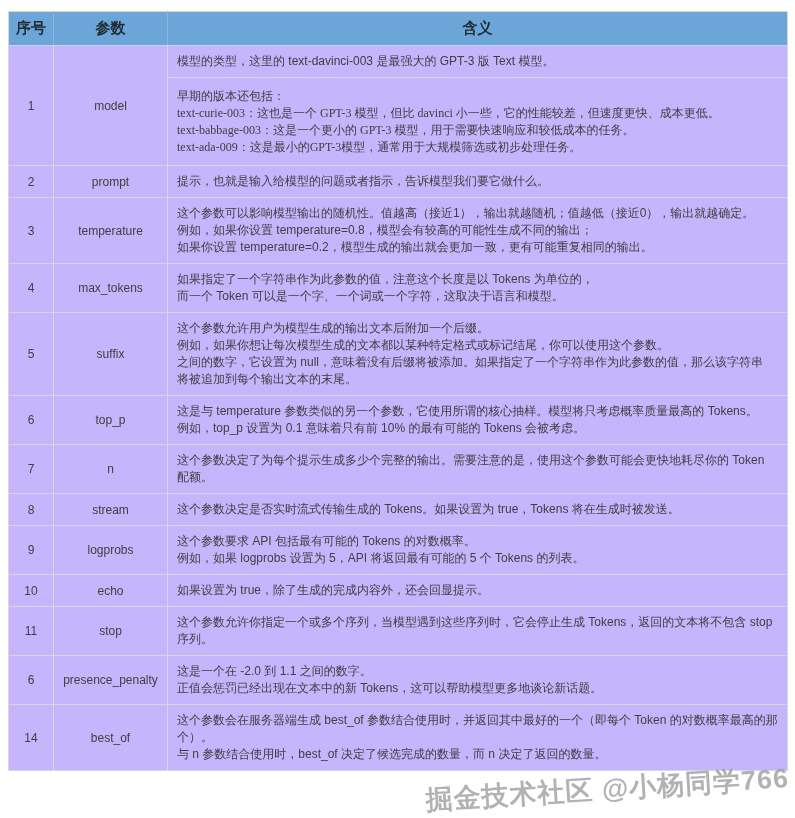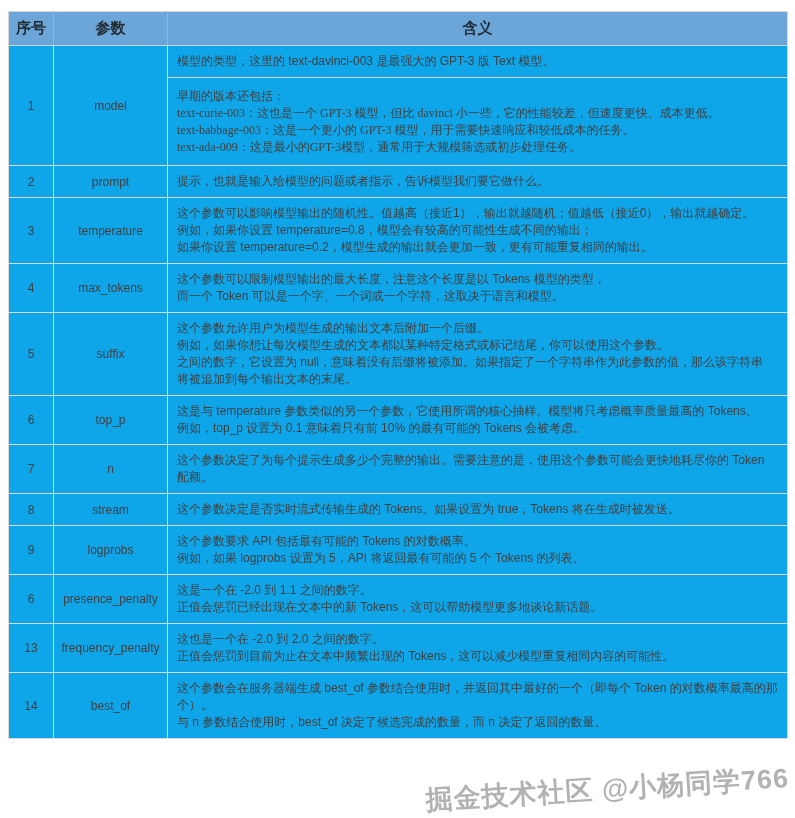--- a/index.html
+++ b/index.html
@@ -28,21 +28,21 @@
     color:var(--header-text);
     font-size:15px;font-weight:bold;
     height:34px;text-align:center;vertical-align:middle;
     border-right:1px solid #8ab7de;
     border-bottom:1px solid #c7d6e2;
   }
   thead th:last-child{border-right:none;}
   tbody td{
     border:1px solid var(--border);
     vertical-align:middle;
-    background:#0ea5e9;
+    background:#c4b5fd;
   }
   td.no-cell,td.param-cell{
     text-align:center;font-size:12px;color:var(--body-text);
   }
   td.desc-cell{padding:0;}
   .desc-block{
     padding:7px 9px;
     font-size:12px;line-height:17px;color:var(--body-text);
   }
   .desc-block + .desc-block{
@@ -116,21 +116,21 @@
               <div class="desc-line">如果你设置 temperature=0.2，模型生成的输出就会更加一致，更有可能重复相同的输出。</div>
             </div>
           </td>
   </tr>
 
   <tr>
     <td class="no-cell">4</td>
     <td class="param-cell">max_tokens</td>
     <td class="desc-cell">
             <div class="desc-block">
-              <div class="desc-line">这个参数可以限制模型输出的最大长度，注意这个长度是以 Tokens 模型的类型，</div>
+              <div class="desc-line">如果指定了一个字符串作为此参数的值，注意这个长度是以 Tokens 为单位的，</div>
               <div class="desc-line">而一个 Token 可以是一个字、一个词或一个字符，这取决于语言和模型。</div>
             </div>
           </td>
   </tr>
 
   <tr>
     <td class="no-cell">5</td>
     <td class="param-cell">suffix</td>
     <td class="desc-cell">
             <div class="desc-block">
@@ -177,43 +177,51 @@
     <td class="no-cell">9</td>
     <td class="param-cell">logprobs</td>
     <td class="desc-cell">
             <div class="desc-block">
               <div class="desc-line">这个参数要求 API 包括最有可能的 Tokens 的对数概率。</div>
               <div class="desc-line">例如，如果 logprobs 设置为 5，API 将返回最有可能的 5 个 Tokens 的列表。</div>
             </div>
           </td>
   </tr>
 
-
+  <tr>
+    <td class="no-cell">10</td>
+    <td class="param-cell">echo</td>
+    <td class="desc-cell">
+            <div class="desc-block">
+              <div class="desc-line">如果设置为 true，除了生成的完成内容外，还会回显提示。</div>
+            </div>
+          </td>
+  </tr>
+
+  <tr>
+    <td class="no-cell">11</td>
+    <td class="param-cell">stop</td>
+    <td class="desc-cell">
+            <div class="desc-block">
+              <div class="desc-line">这个参数允许你指定一个或多个序列，当模型遇到这些序列时，它会停止生成 Tokens，返回的文本将不包含 stop 序列。</div>
+            </div>
+          </td>
+  </tr>
 
   <tr>
     <td class="no-cell">6</td>
     <td class="param-cell">presence_penalty</td>
     <td class="desc-cell">
             <div class="desc-block">
               <div class="desc-line">这是一个在 -2.0 到 1.1 之间的数字。</div>
               <div class="desc-line">正值会惩罚已经出现在文本中的新 Tokens，这可以帮助模型更多地谈论新话题。</div>
             </div>
           </td>
   </tr>
 
-  <tr>
-    <td class="no-cell">13</td>
-    <td class="param-cell">frequency_penalty</td>
-    <td class="desc-cell">
-            <div class="desc-block">
-              <div class="desc-line">这也是一个在 -2.0 到 2.0 之间的数字。</div>
-              <div class="desc-line">正值会惩罚到目前为止在文本中频繁出现的 Tokens，这可以减少模型重复相同内容的可能性。</div>
-            </div>
-          </td>
-  </tr>
 
   <tr>
     <td class="no-cell">14</td>
     <td class="param-cell">best_of</td>
     <td class="desc-cell">
             <div class="desc-block">
               <div class="desc-line">这个参数会在服务器端生成 best_of 参数结合使用时，并返回其中最好的一个（即每个 Token 的对数概率最高的那个）。</div>
               <div class="desc-line">与 n 参数结合使用时，best_of 决定了候选完成的数量，而 n 决定了返回的数量。</div>
             </div>
           </td>

